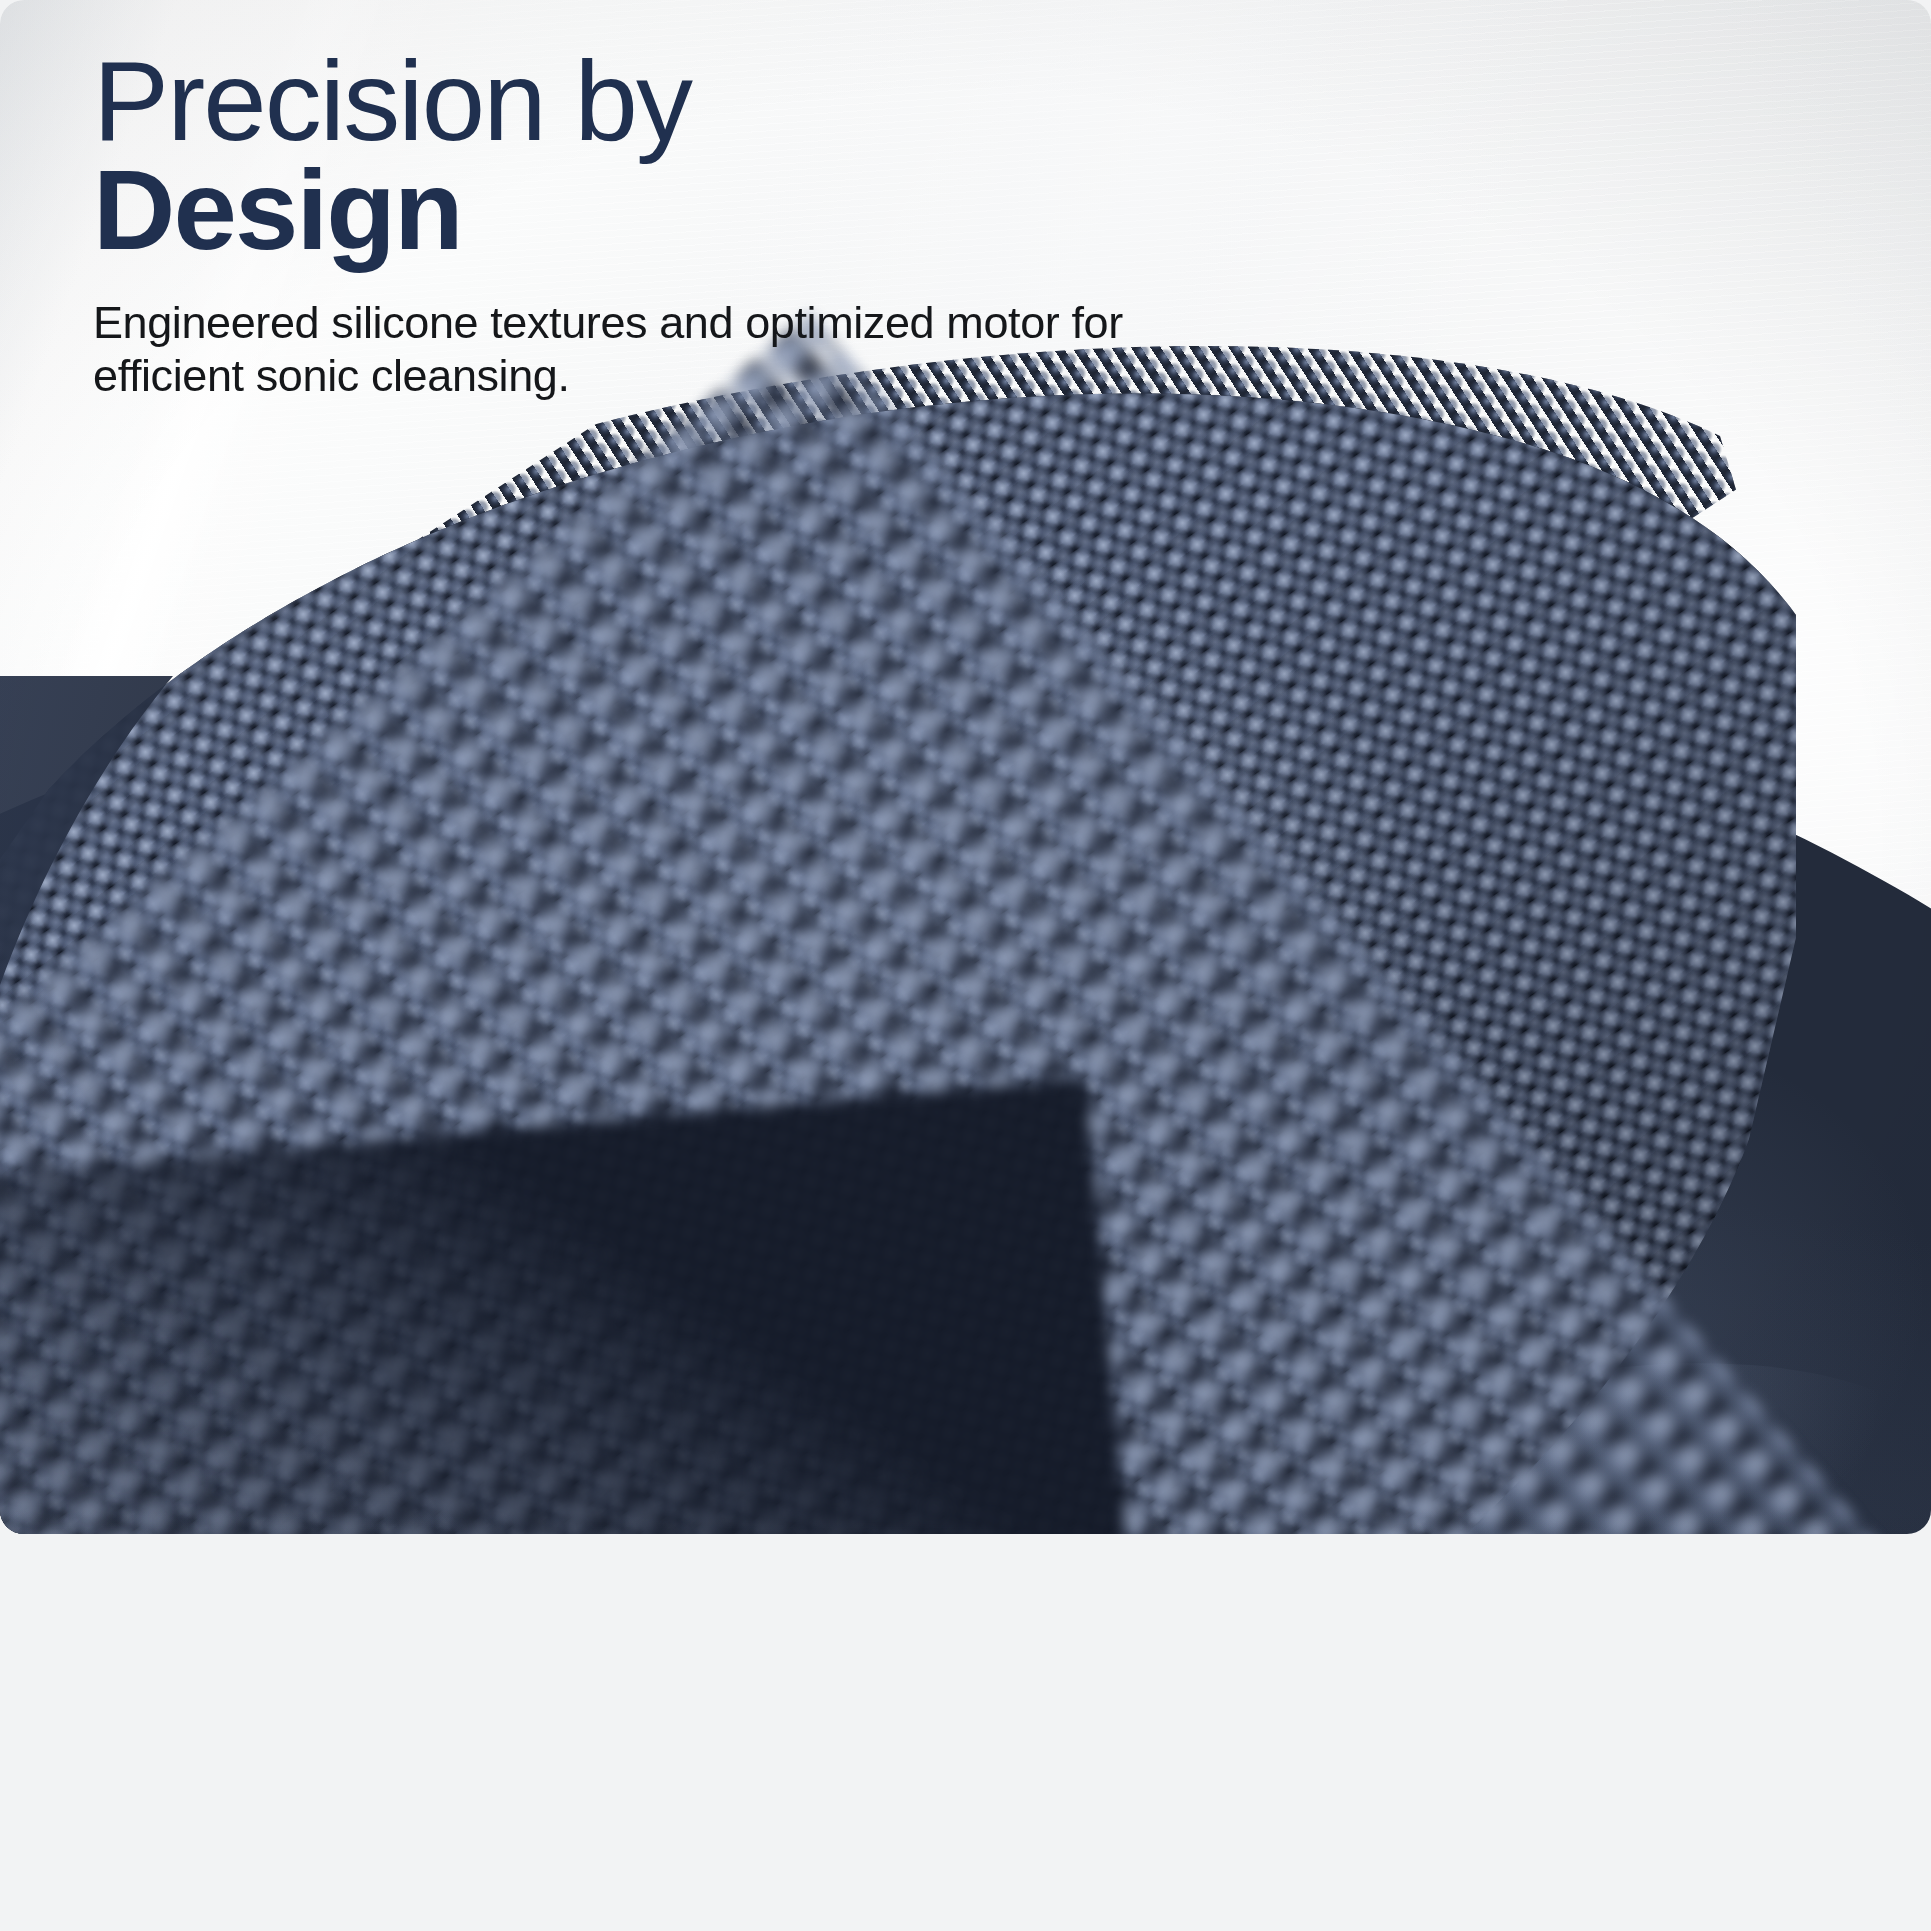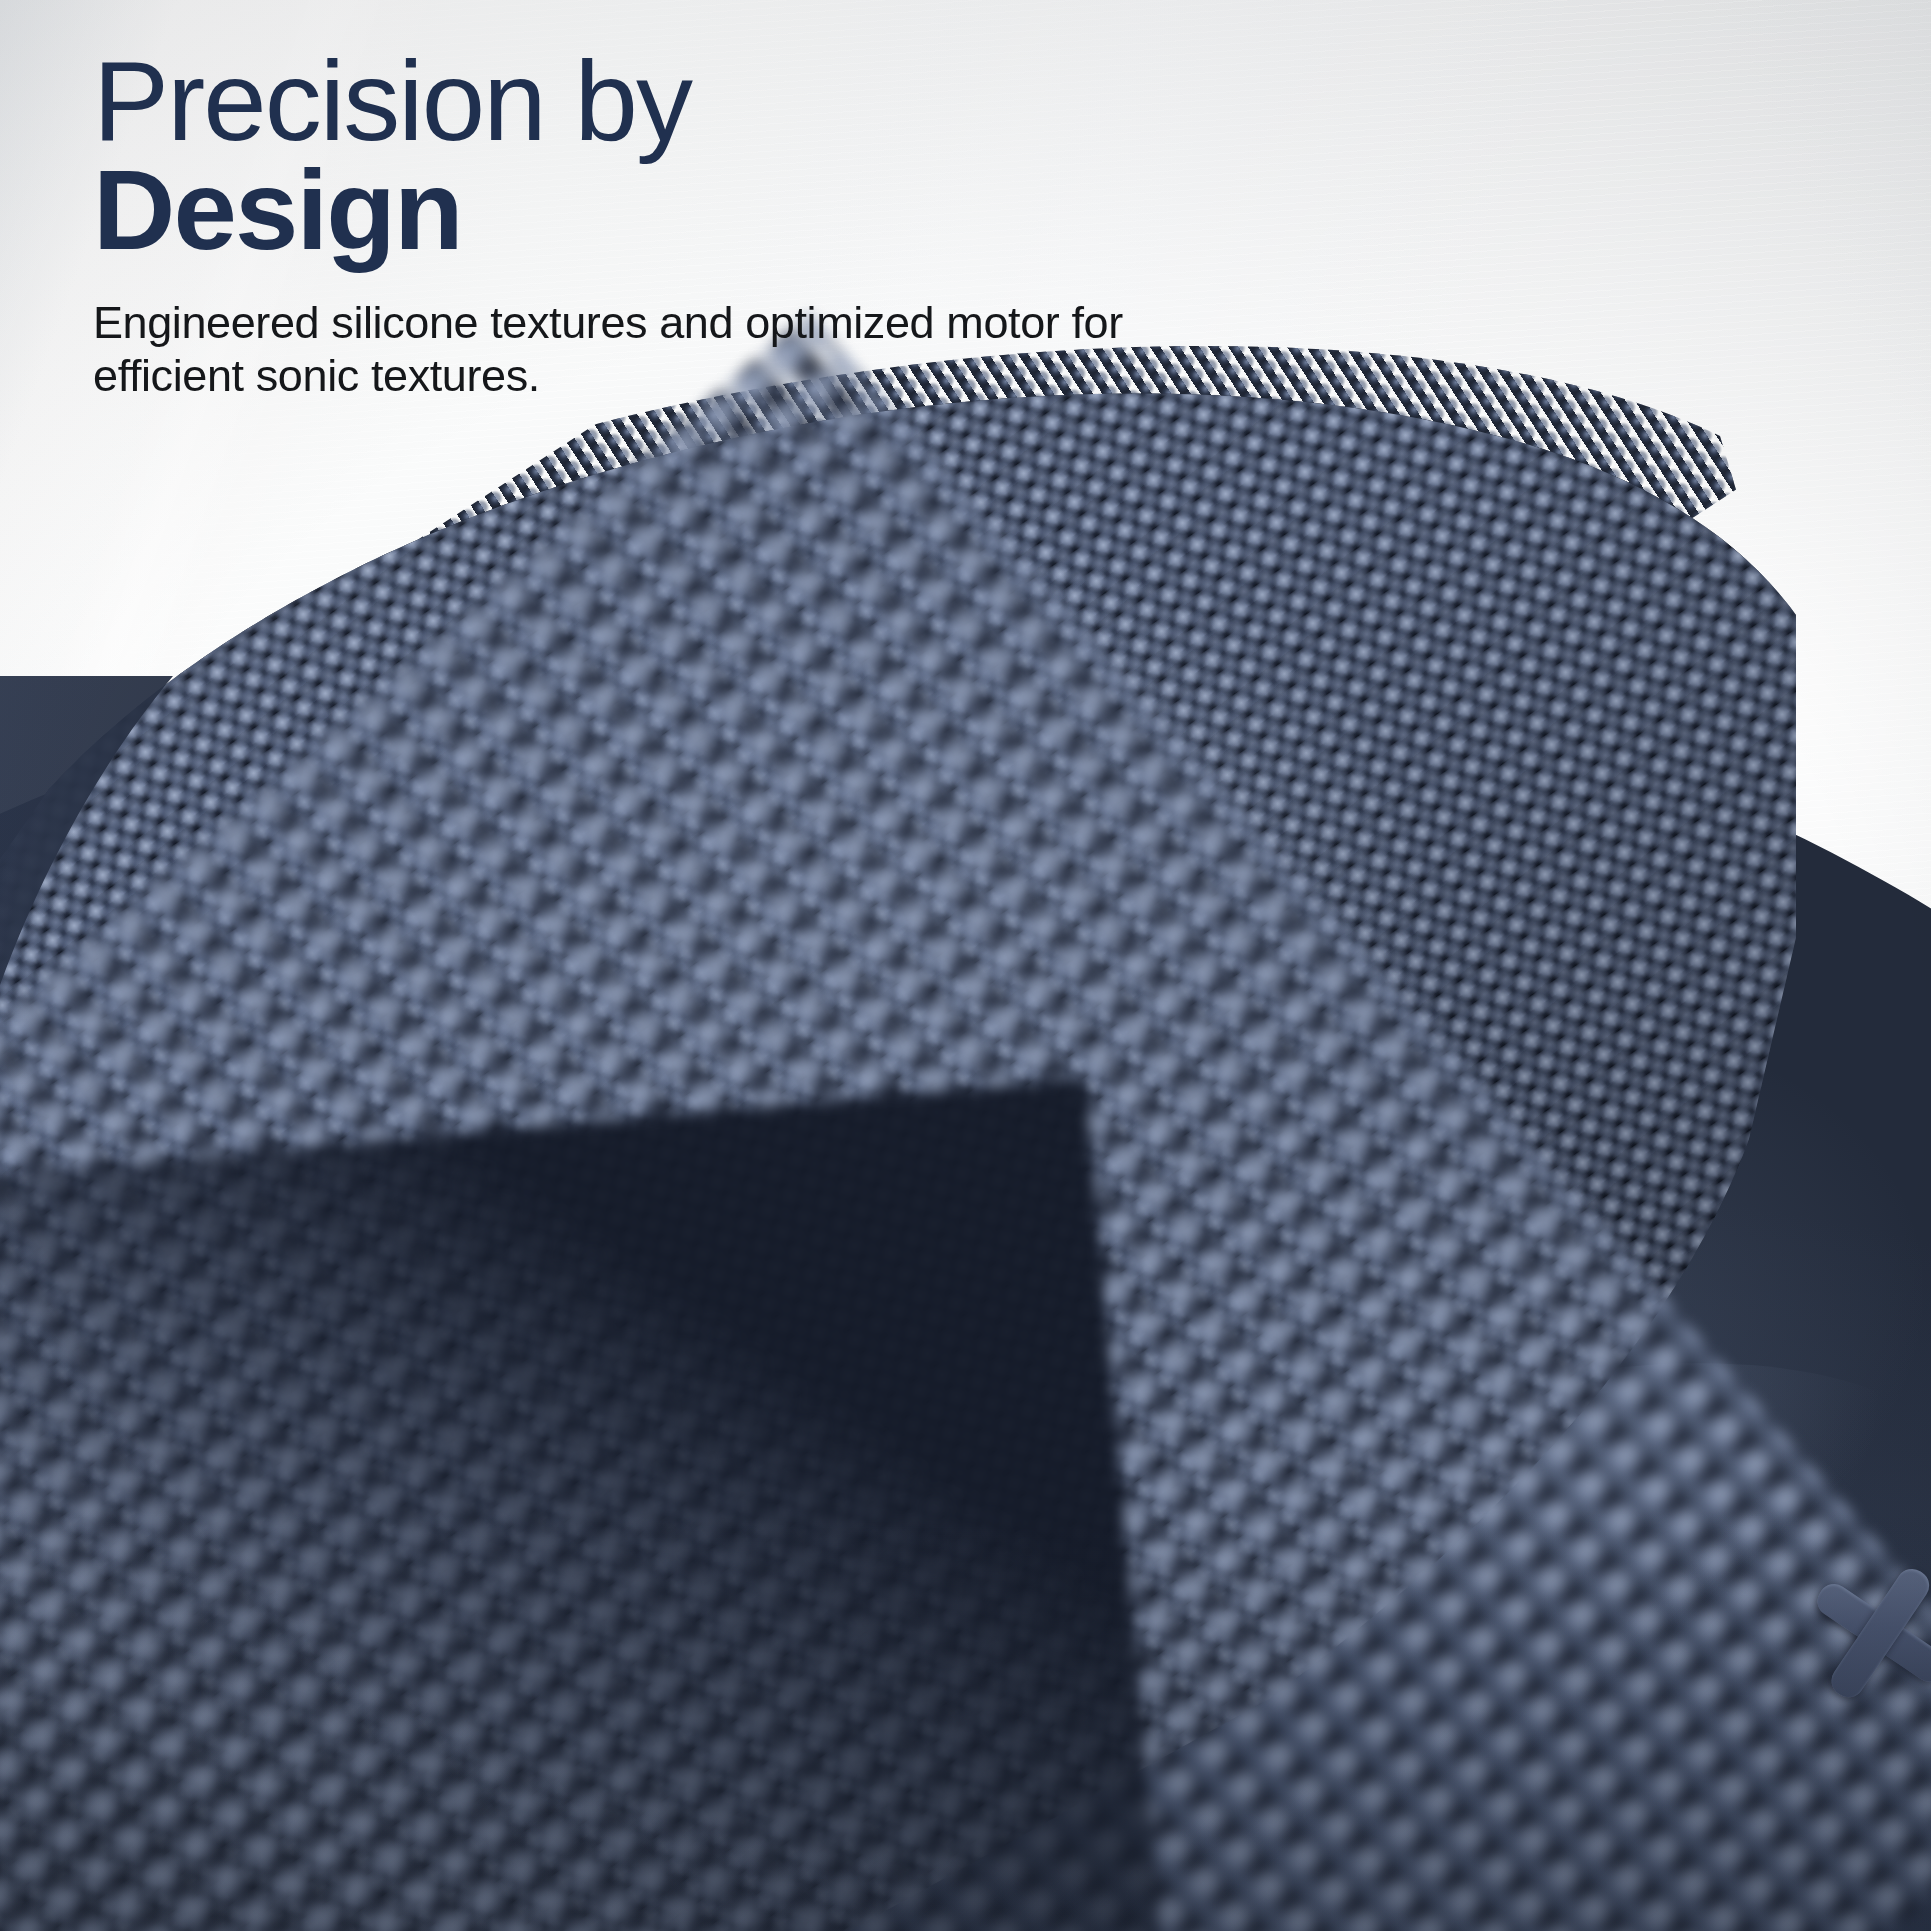--- a/index.html
+++ b/index.html
@@ -4,21 +4,21 @@
 <style>
   * { margin:0; padding:0; box-sizing:border-box; }
   html,body { width:1931px; height:1931px; overflow:hidden; }
   body {
     font-family:"Liberation Sans", sans-serif;
     background:#f2f3f4;
     position:relative;
   }
 
   
-  #stage { position:absolute; inset:0; width:1931px; height:1931px; overflow:hidden; }
+  #stage { position:absolute; inset:0; width:1931px; height:1534px; overflow:hidden;border-radius:24px; }
 
   .bg-base{
     position:absolute; inset:0;
     background:
       linear-gradient(118deg,#ffffff 0%, #fafbfb 22%, #f2f3f4 48%, #eceeef 70%, #f4f5f6 100%);
   }
   
   .bg-lines{
     position:absolute; inset:0;
     background:repeating-linear-gradient(
@@ -293,19 +293,19 @@
       <i class="h"></i>
       <i class="v"></i>
     </div>
   </div>
 
   <div class="header">
     <div class="t-line1">Precision by</div>
     <div class="t-line2">Design</div>
     <div class="sub">
       <span>Engineered silicone textures and optimized motor for</span>
-      <span>efficient sonic textures.</span>
+      <span>efficient sonic cleansing.</span>
     </div>
   </div>
 
   <div class="grade"></div>
 </div>
 
 
 </body></html>

